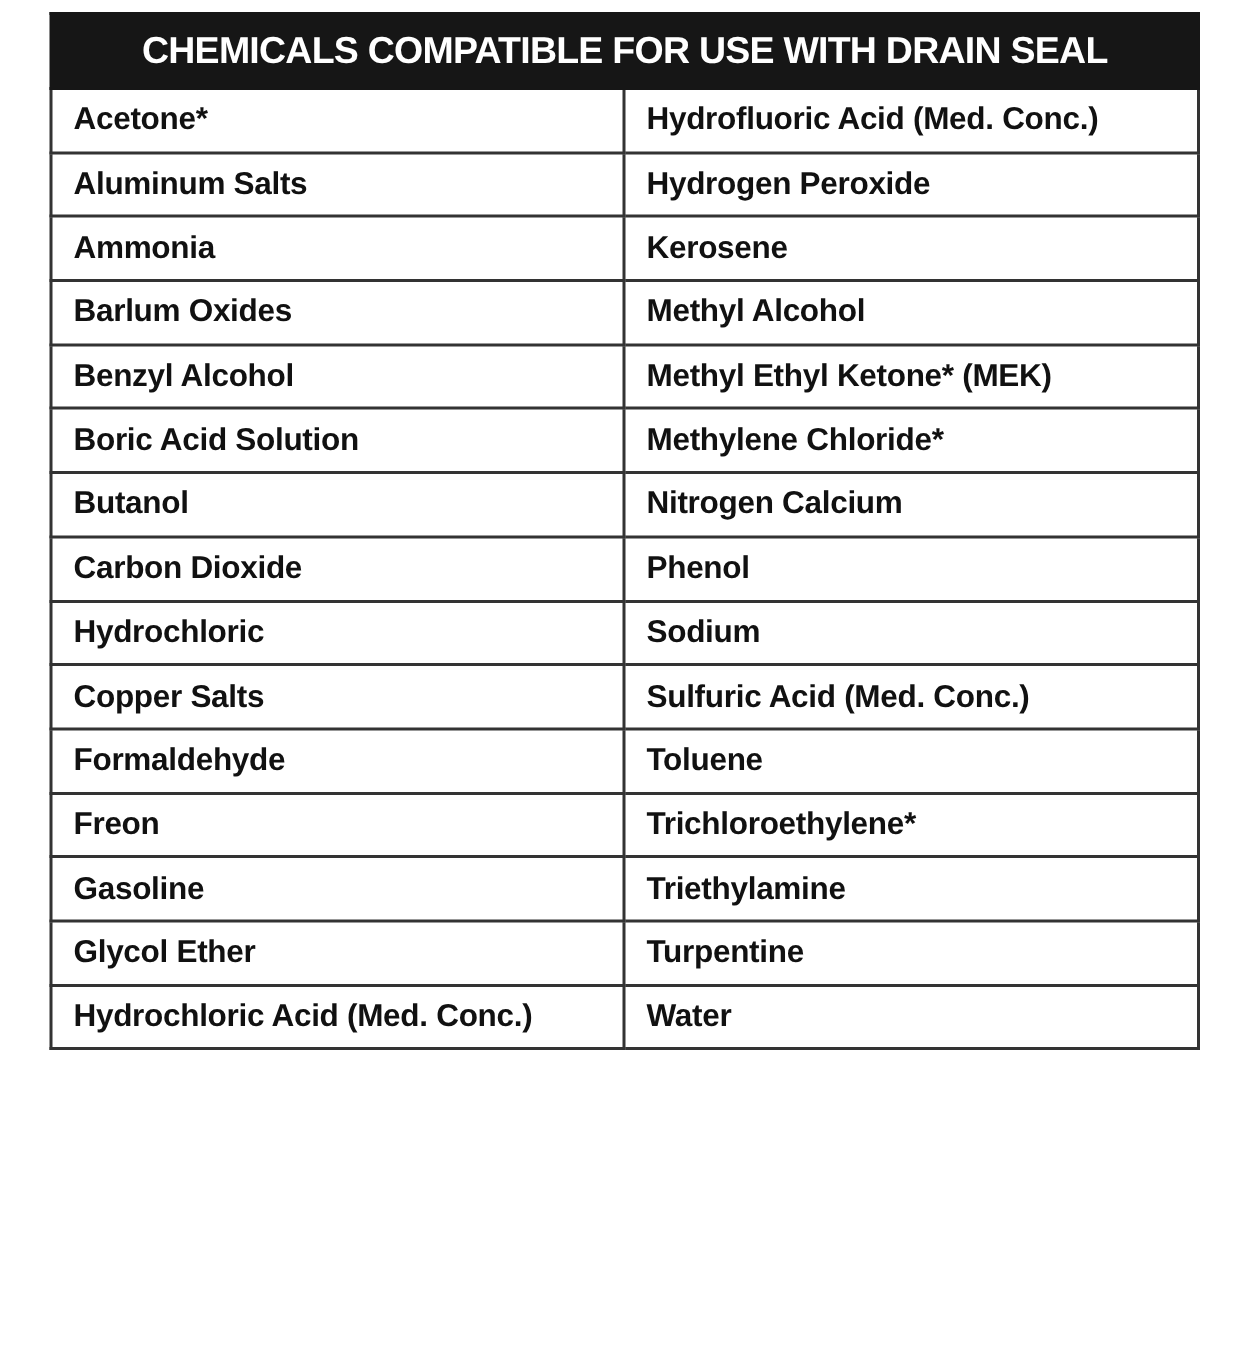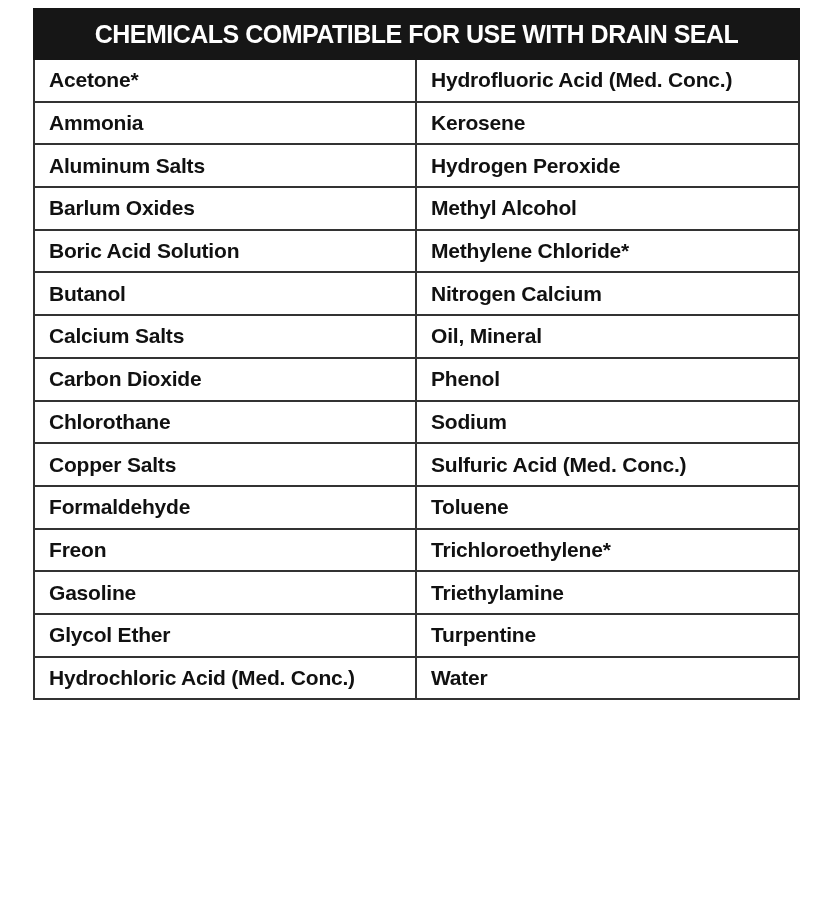--- a/index.html
+++ b/index.html
@@ -37,49 +37,49 @@
       <tr>
         <th colspan="2">CHEMICALS COMPATIBLE FOR USE WITH DRAIN SEAL</th>
       </tr>
     </thead>
     <tbody id="tbody">
         <tr>
           <td>Acetone*</td>
           <td>Hydrofluoric Acid (Med. Conc.)</td>
         </tr>
         <tr>
+          <td>Aluminum Salts</td>
+          <td>Hydrogen Peroxide</td>
+        </tr>
+        <tr>
           <td>Ammonia</td>
           <td>Kerosene</td>
         </tr>
         <tr>
-          <td>Aluminum Salts</td>
-          <td>Hydrogen Peroxide</td>
+          <td>Barlum Oxides</td>
+          <td>Methyl Alcohol</td>
         </tr>
         <tr>
-          <td>Barlum Oxides</td>
-          <td>Methyl Alcohol</td>
+          <td>Benzyl Alcohol</td>
+          <td>Methyl Ethyl Ketone* (MEK)</td>
         </tr>
         <tr>
           <td>Boric Acid Solution</td>
           <td>Methylene Chloride*</td>
         </tr>
         <tr>
           <td>Butanol</td>
           <td>Nitrogen Calcium</td>
         </tr>
         <tr>
-          <td>Calcium Salts</td>
-          <td>Oil, Mineral</td>
-        </tr>
-        <tr>
           <td>Carbon Dioxide</td>
           <td>Phenol</td>
         </tr>
         <tr>
-          <td>Chlorothane</td>
+          <td>Hydrochloric</td>
           <td>Sodium</td>
         </tr>
         <tr>
           <td>Copper Salts</td>
           <td>Sulfuric Acid (Med. Conc.)</td>
         </tr>
         <tr>
           <td>Formaldehyde</td>
           <td>Toluene</td>
         </tr>

